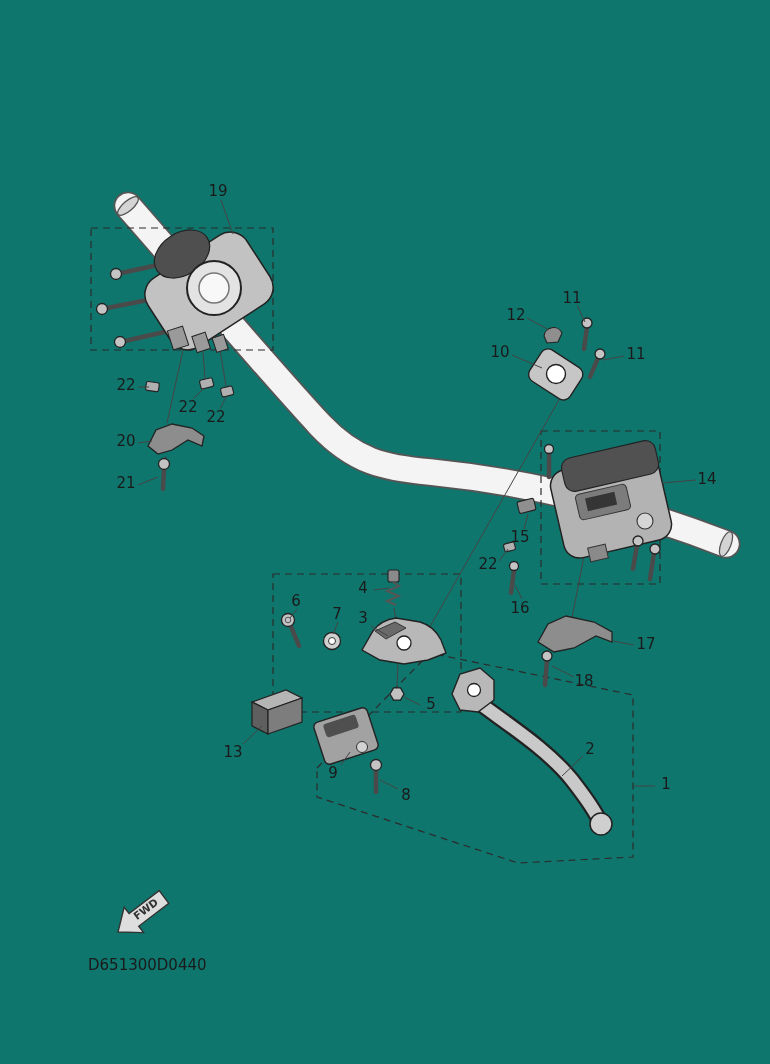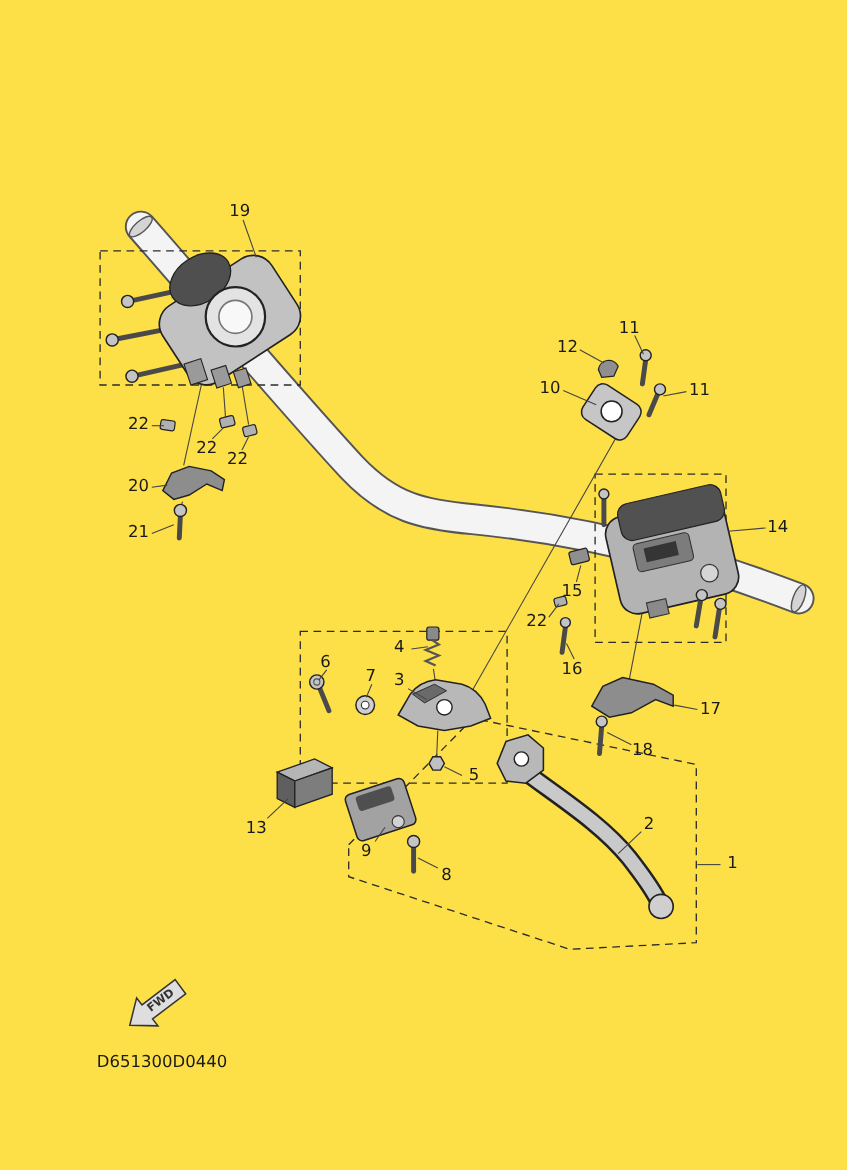--- a/index.html
+++ b/index.html
@@ -1,21 +1,21 @@
 <!DOCTYPE html>
 <html style="--line: #2b2b2b; --leader: #444444; --text: #1a1a1a;"><head>
 <meta charset="utf-8">
 <style>
   * { box-sizing: border-box; }
   html, body { margin: 0; padding: 0; background: #ffffff; }
   .canvas {
     position: relative;
     width: 770px;
     height: 1064px;
-    background: #fde047;
+    background: #0f766e;
     font-family: "DejaVu Sans", sans-serif;
     overflow: hidden;
   }
   svg text { font-family: "DejaVu Sans", sans-serif; }
   .callout { font-size: 15px; fill: var(--text, #1a1a1a); text-anchor: middle; }
   .code    { font-size: 15px; fill: var(--text, #1a1a1a); }
   .fwd     { font-size: 10.5px; font-weight: bold; fill: #333; text-anchor: middle; }
   .dashed  { fill: none; stroke: var(--line, #2b2b2b); stroke-width: 1.2; stroke-dasharray: 7 5; }
   .leader  { stroke: var(--leader, #444444); stroke-width: 1; }
   .thin    { stroke: var(--leader, #444444); stroke-width: 1; }

